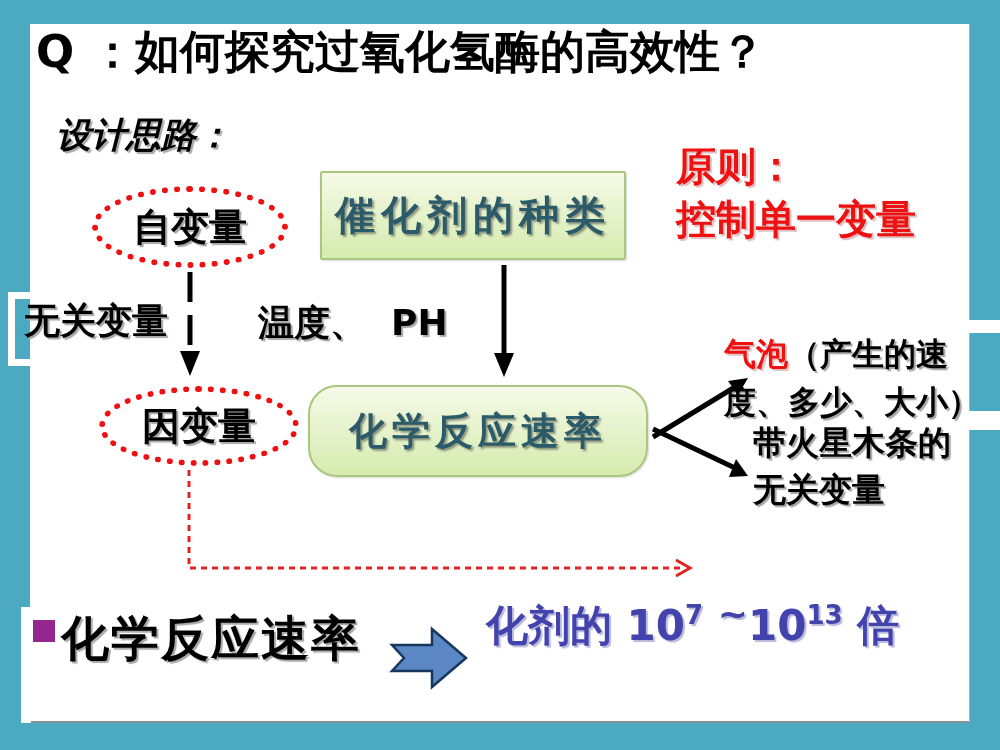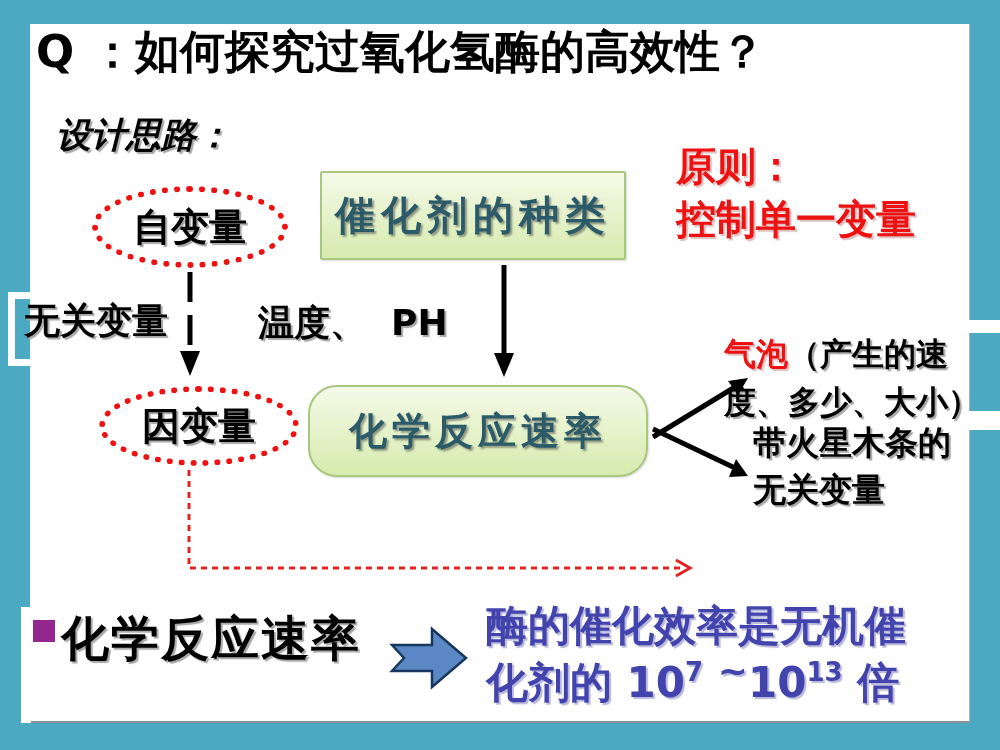--- a/index.html
+++ b/index.html
@@ -93,21 +93,20 @@
   <div class="abs blk emboss" id="splint-text">
     <div>带火星木条的</div>
     <div>无关变量</div>
   </div>
 
 
   <div class="abs" id="conclusion-bullet"></div>
   <div class="abs blk emboss" id="conclusion-label">化学反应速率</div>
 
   <div class="abs pre" id="efficiency-text">
-    <div>酶的催化效率是无机催</div>
     <div><span>化剂的 10</span><span class="sup">7</span><span> </span><span class="tilde">~</span><span>10</span><span class="sup">13</span><span> 倍</span></div>
   </div>
 
   <svg id="arrow-overlay" width="1000" height="750" viewBox="0 0 1000 750">
 
     <g>
       <line x1="190" y1="272" x2="190" y2="352" stroke="#000" stroke-width="5" stroke-dasharray="30 13"></line>
       <polygon points="180,351 200,351 190,376" fill="#000"></polygon>
     </g>
 

